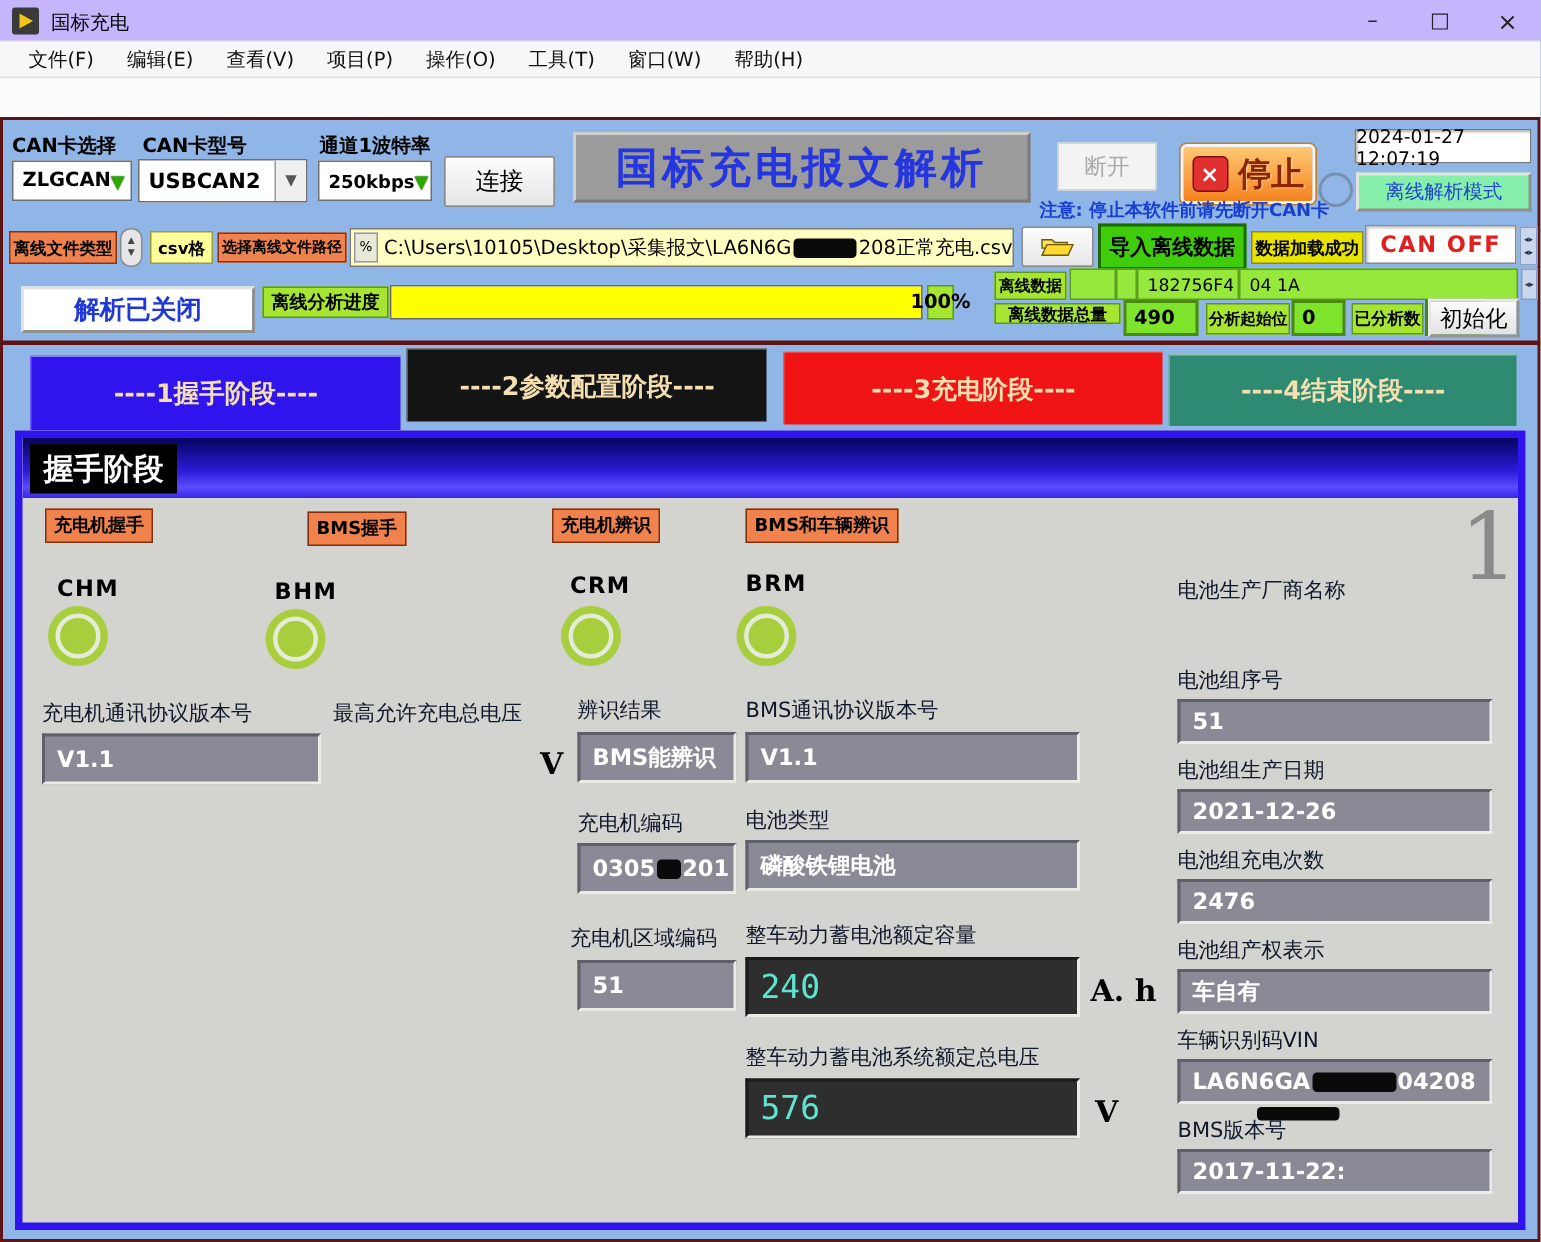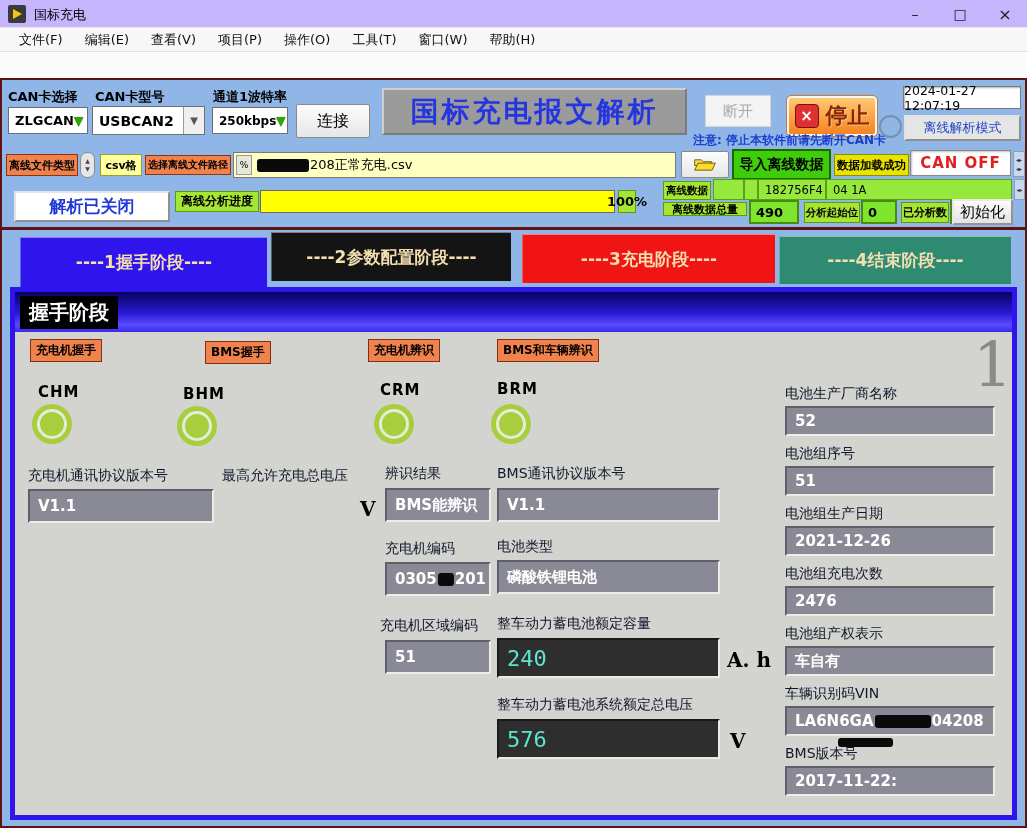--- a/index.html
+++ b/index.html
@@ -25,21 +25,21 @@
   .greenarrow{margin-left:auto;margin-right:4px;color:#2FA800;font-size:12px;text-shadow:0 0 1px #004400}
   .combochev{margin-left:auto;width:20px;height:100%;background:#EFEFEF;border-left:1px solid #9A9A9A;display:flex;align-items:center;justify-content:center;color:#555;font-size:10px}
   .btn3d{background:linear-gradient(#FDFDFD,#E6E6E6);border:1px solid #8A8A8A;border-radius:2px}
   .banner{background:#9B9B9B;border:2px outset #CFCFCF;color:#2536E0;font-weight:bold;font-size:28px;letter-spacing:3px}
   .disabled{background:#F3F3F3;border:1px solid #D5D5D5;color:#ABABAB;font-size:15px}
   .stopbtn{background:linear-gradient(#FFC873,#F5831F);border:2px solid #F4F4F4;outline:1px solid #C08030;border-radius:4px;display:flex;align-items:center;justify-content:center;gap:7px}
   .stopx{width:22px;height:22px;background:#E03030;border:1px solid #7A0E0E;border-radius:4px;color:#FFF;font-weight:bold;font-size:15px;display:flex;align-items:center;justify-content:center}
   .stoptext{color:#8B2500;font-weight:bold;font-size:22px;text-shadow:1px 1px 0 rgba(255,255,255,.35)}
   .note{color:#1A3FD0;font-weight:bold;font-size:12px}
   .datebox{background:#FFF;border:1px solid #7A7A7A;box-shadow:inset 1px 1px 2px rgba(0,0,0,.3);font-size:12.5px;color:#000}
-  .whitebtn{background:#e5e5e5;border:2px outset #E2E2E2;color:#2244CC;font-size:13px}
+  .whitebtn{background:#86efac;border:2px outset #E2E2E2;color:#2244CC;font-size:13px}
   .ring{border:2px solid #7A8FB0;border-radius:50%}
   
   .badgeo{background:#F0824E;border:1px solid #8A3412;font-weight:bold;color:#000}
   .yellowlbl{background:#FFFF9C;border:1px solid #9A9A40;font-weight:bold;color:#000}
   .pathfield{background:#FFFFC2;border:1px solid #7A7A7A;display:flex;align-items:center;font-size:13px;color:#000;white-space:nowrap;overflow:hidden}
   .pathsym{width:14px;height:18px;background:#E8E8D8;border:1px solid #999;font-size:9px;display:flex;align-items:center;justify-content:center;margin:0 4px 0 2px;flex:none}
   .redact{display:inline-block;background:#0A0A0A;border-radius:3px;height:13px;vertical-align:middle;margin:0 1px}
   .importbtn{background:#3FCC0A;border:2px solid #1A6A00;color:#000;font-weight:bold;font-size:14px}
   .yellowstat{background:#E8E400;border:1px solid #8F8C00;font-weight:bold;font-size:11.5px;color:#000}
   .canoff{background:#FFF;border:1px solid #8A8A8A;box-shadow:inset 1px 1px 2px rgba(0,0,0,.25);color:#E02020;font-weight:bold;font-size:15px;letter-spacing:1px}
@@ -142,20 +142,21 @@
 
 <div class="abs badgeo center" style="left:6px;top:154px;width:72px;height:22px;font-size:11px">离线文件类型</div>
 <div class="abs spin" style="left:80px;top:152px;width:15px;height:26px">
     <span>▲</span>
     <span>▼</span>
   </div>
 <div class="abs yellowlbl center" style="left:100px;top:154px;width:42px;height:22px;font-size:11px">csv格</div>
 <div class="abs badgeo center" style="left:145px;top:155px;width:86px;height:20px;font-size:10px">选择离线文件路径</div>
 <div class="abs pathfield" style="left:233px;top:152px;width:443px;height:26px">
   <span class="pathsym">%</span>
+  <span>C:\Users\10105\Desktop\采集报文\LA6N6G</span>
     <span class="redact" style="width:52px"></span>
     <span>208正常充电.csv</span>
 </div>
 <div class="abs btn3d center" style="left:681px;top:151px;width:48px;height:27px">
   <svg width="24" height="15" viewBox="0 0 24 16">
     <path d="M1 3 h7 l2 2 h9 v4 h-18 z" fill="#F8E060" stroke="#6B5A00"></path>
     <path d="M1 14 L4.5 6.5 h18.5 l-3.5 7.5 z" fill="#FFD830" stroke="#6B5A00"></path>
   </svg>
 </div>
 <div class="abs importbtn center" style="left:732px;top:149px;width:99px;height:31px">导入离线数据</div>
@@ -249,21 +250,20 @@
   <div class="gfield" style="left:370px;top:348px;width:106px;height:34px">51</div>
   <div class="flabel" style="left:482px;top:323px">整车动力蓄电池额定容量</div>
   <div class="dfield" style="left:482px;top:346px;width:223px;height:40px">240</div>
   <div class="unit" style="left:712px;top:356px">A. h</div>
 
   <div class="flabel" style="left:482px;top:404px">整车动力蓄电池系统额定总电压</div>
   <div class="dfield" style="left:482px;top:427px;width:223px;height:40px">576</div>
   <div class="unit" style="left:715px;top:437px">V</div>
 
   <div class="flabel" style="left:770px;top:93px">电池生产厂商名称</div>
-  <div class="gfield" style="left:770px;top:114px;width:210px;height:30px">52</div>
   <div class="flabel" style="left:770px;top:153px">电池组序号</div>
   <div class="gfield" style="left:770px;top:174px;width:210px;height:30px">51</div>
   <div class="flabel" style="left:770px;top:213px">电池组生产日期</div>
   <div class="gfield" style="left:770px;top:234px;width:210px;height:30px">2021-12-26</div>
   <div class="flabel" style="left:770px;top:273px">电池组充电次数</div>
   <div class="gfield" style="left:770px;top:294px;width:210px;height:30px">2476</div>
   <div class="flabel" style="left:770px;top:333px">电池组产权表示</div>
   <div class="gfield" style="left:770px;top:354px;width:210px;height:30px">车自有</div>
   <div class="flabel" style="left:770px;top:393px">车辆识别码VIN</div>
   <div class="gfield" style="left:770px;top:414px;width:210px;height:30px">

